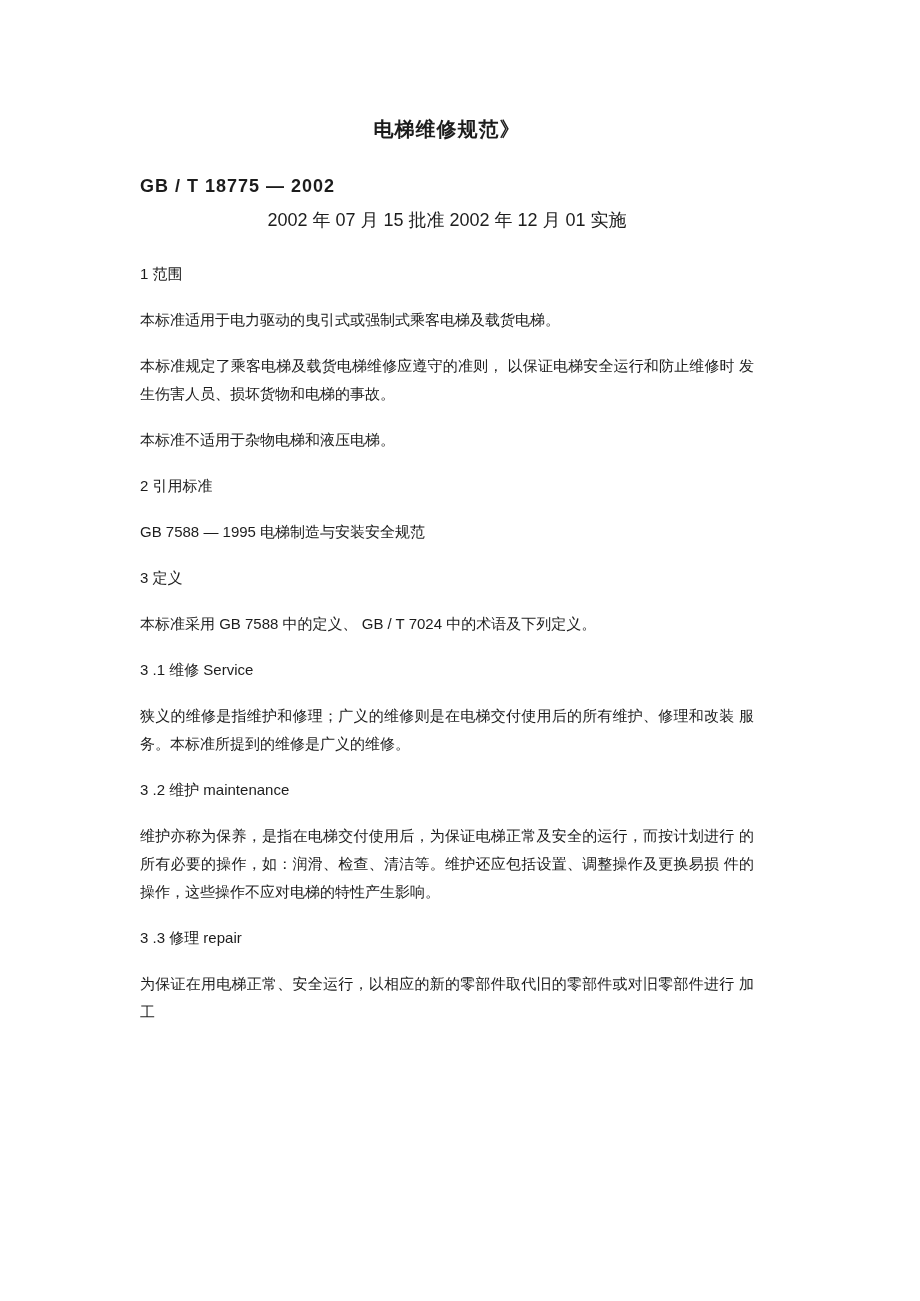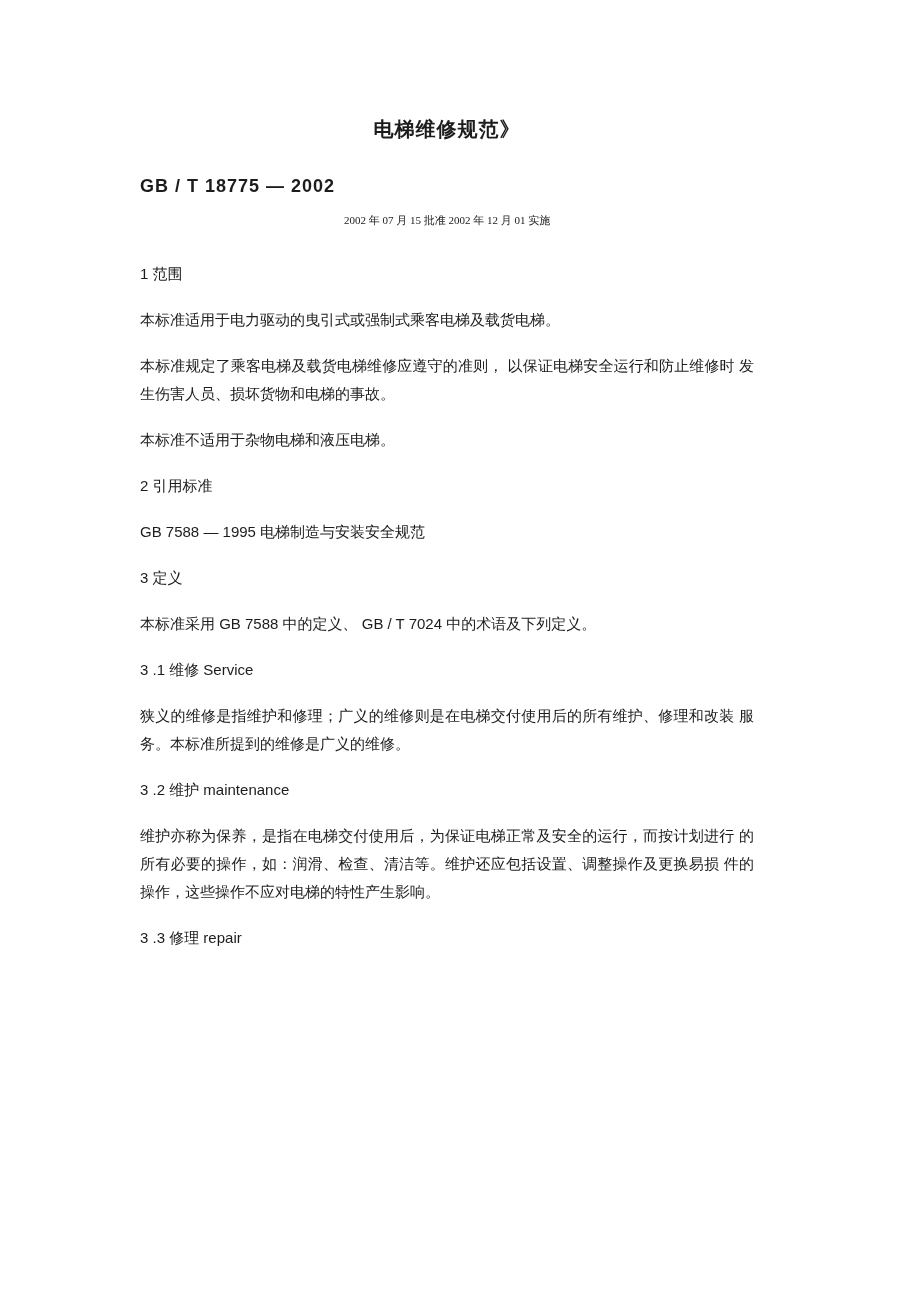--- a/index.html
+++ b/index.html
@@ -28,24 +28,23 @@
   .std-num {
     text-align: left;
     font-size: 18px;
     font-weight: bold;
     line-height: 24px;
     margin: 0 0 12px 0;
     letter-spacing: 1px;
   }
   .date-line {
     text-align: center;
-    font-size: 11px;
+    font-size: 18px;
     line-height: 20px;
     margin: 0 0 30px 0;
-    font-family: Liberation Serif, serif;
   }
   .blk {
     font-size: 15px;
     line-height: 28px;
     margin: 0 0 18px 0;
     text-align: justify;
   }
   .heading, .subheading {
     text-align: left;
   }
@@ -72,14 +71,15 @@
   <div class="blk heading">3  定义</div>
   <div class="blk paragraph">本标准采用 GB 7588 中的定义、 GB / T 7024 中的术语及下列定义。</div>
 
   <div class="blk subheading">3 .1 维修  Service</div>
   <div class="blk paragraph">狭义的维修是指维护和修理；广义的维修则是在电梯交付使用后的所有维护、修理和改装 服务。本标准所提到的维修是广义的维修。</div>
 
   <div class="blk subheading">3 .2 维护  maintenance</div>
   <div class="blk paragraph">维护亦称为保养，是指在电梯交付使用后，为保证电梯正常及安全的运行，而按计划进行 的所有必要的操作，如：润滑、检查、清洁等。维护还应包括设置、调整操作及更换易损 件的操作，这些操作不应对电梯的特性产生影响。</div>
 
   <div class="blk subheading">3 .3 修理  repair</div>
+  <div class="blk paragraph">为保证在用电梯正常、安全运行，以相应的新的零部件取代旧的零部件或对旧零部件进行 加工</div>
 
 </div>
 
 </body></html>

